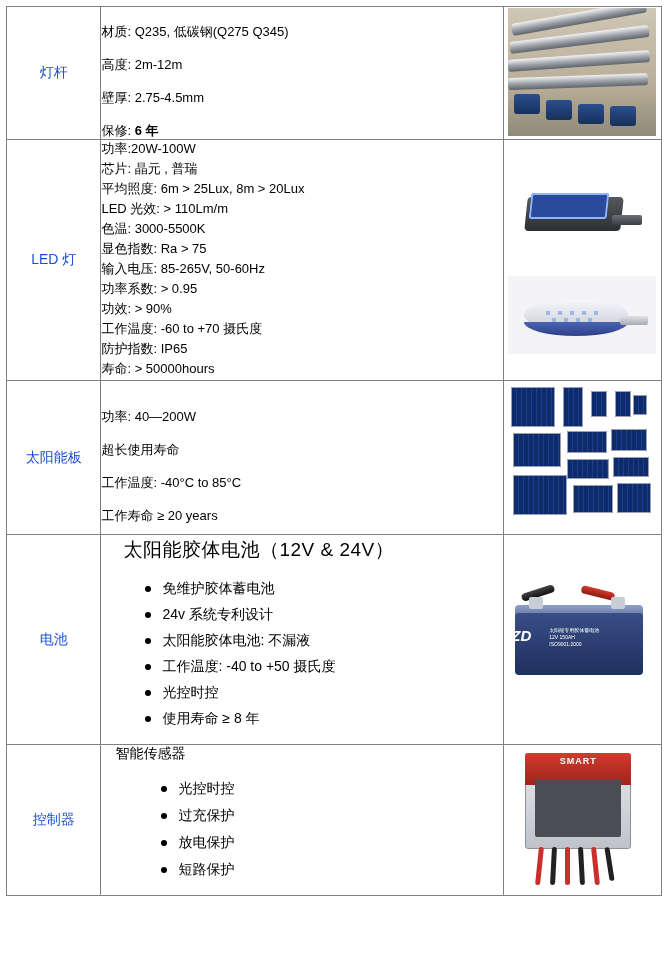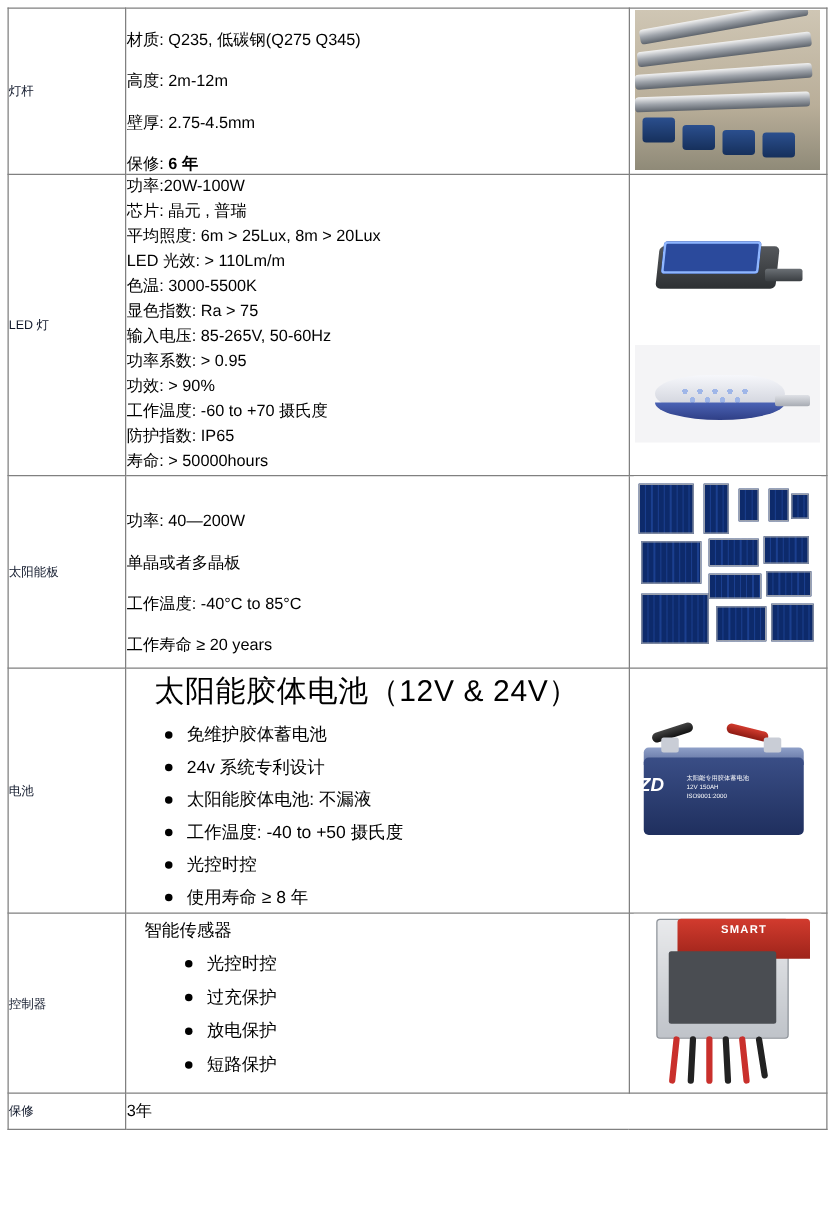--- a/index.html
+++ b/index.html
@@ -26,24 +26,24 @@
     width: 656px;
     table-layout: fixed;
   }
   table.spec td {
     border: 1px solid #808080;
     vertical-align: middle;
     padding: 0;
   }
   td.label {
     width: 92px;
-    text-align: left;
+    text-align: center;
     padding-left: 8px;
-    font-size: 10px;
-    color: #0f172a;
+    font-size: 14px;
+    color: #1d4ed8;
   }
   td.content {
     width: 395px;
     padding: 6px 0 6px 8px;
     vertical-align: middle;
   }
   td.image {
     width: 155px;
     text-align: center;
     vertical-align: middle;
@@ -57,26 +57,26 @@
   .lines.loose p {
     margin: 16px 0 14px 0;
   }
   .lines.loose p:last-child {
     margin-bottom: 0;
   }
   .bold {
     font-weight: bold;
   }
   .batt-title {
-    font-size: 24px;
+    font-size: 19px;
     margin: 2px 0 10px 22px;
     letter-spacing: 0.5px;
   }
   ul.bullets {
-    margin: 4px;
+    margin: 17px;
     padding: 0 0 0 44px;
     list-style: none;
   }
   ul.bullets li {
     position: relative;
     margin-bottom: 9px;
     font-size: 14px;
     line-height: 17px;
   }
   ul.bullets li:last-child { margin-bottom: 2px; }
@@ -274,21 +274,20 @@
     left: 18px; top: 4px;
     width: 106px; height: 32px;
     background: linear-gradient(#d23b2e, #9e241a);
     border-radius: 3px 3px 0 0;
     color: #fff;
     font-size: 9px;
     font-weight: bold;
     text-align: center;
     line-height: 16px;
     letter-spacing: 1px;
-    margin-left: 17px;
   }
   .controller .inner {
     position: absolute;
     left: 28px; top: 30px;
     width: 86px; height: 58px;
     background: #4a4d52;
     border-radius: 2px;
   }
   .controller .wire {
     position: absolute;
@@ -361,21 +360,21 @@
             <div class="pole"></div>
           </div>
         </td>
       </tr>
 
       <tr>
         <td class="label">太阳能板</td>
         <td class="content">
           <div class="lines loose">
             <p>功率: 40—200W</p>
-            <p>单晶或者多晶板</p>
+            <p>超长使用寿命</p>
             <p>工作温度: -40°C to 85°C</p>
             <p>工作寿命 ≥ 20 years</p>
           </div>
         </td>
         <td class="image">
           <div class="imgbox panels">
             <div class="pnl" style="left:4px; top:6px; width:44px; height:40px;"></div>
             <div class="pnl" style="left:56px; top:6px; width:20px; height:40px;"></div>
             <div class="pnl" style="left:84px; top:10px; width:16px; height:26px;"></div>
             <div class="pnl" style="left:108px; top:10px; width:16px; height:26px;"></div>
@@ -442,20 +441,16 @@
             <div class="wire" style="left:30px; top:98px; height:38px; background:#c9302c; transform:rotate(6deg);"></div>
             <div class="wire" style="left:44px; top:98px; height:38px; background:#222; transform:rotate(3deg);"></div>
             <div class="wire" style="left:58px; top:98px; height:38px; background:#c9302c;"></div>
             <div class="wire" style="left:72px; top:98px; height:38px; background:#222; transform:rotate(-3deg);"></div>
             <div class="wire" style="left:86px; top:98px; height:38px; background:#c9302c; transform:rotate(-6deg);"></div>
             <div class="wire" style="left:100px; top:98px; height:34px; background:#222; transform:rotate(-9deg);"></div>
           </div>
         </td>
       </tr>
 
-      <tr>
-        <td class="label" style="height:28px;">保修</td>
-        <td class="content" colspan="2">3年</td>
-      </tr>
 
     </tbody>
   </table>
 </div>
 
 </body></html>

